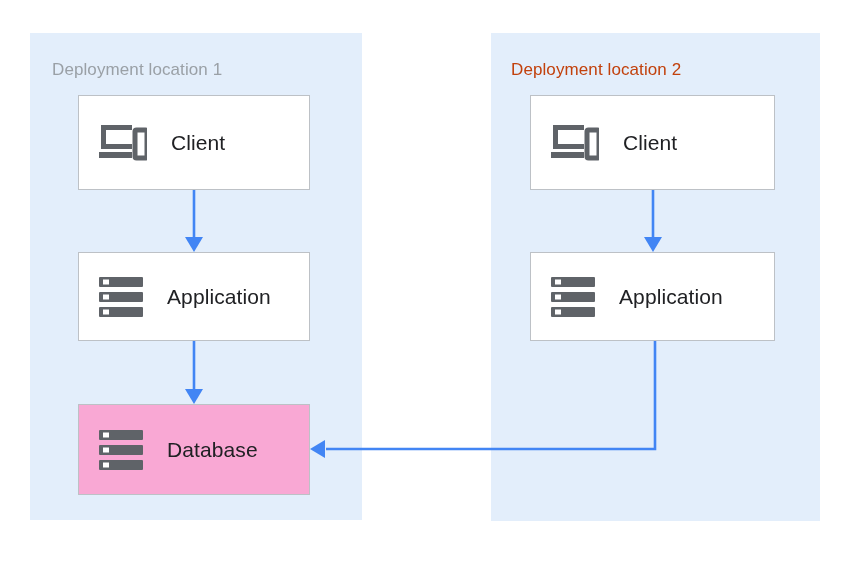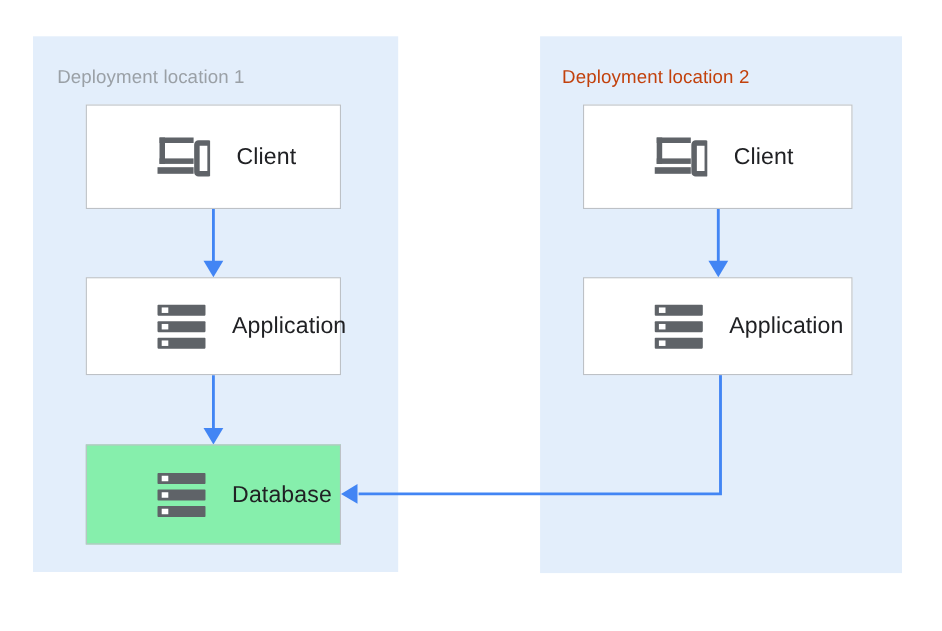--- a/index.html
+++ b/index.html
@@ -33,21 +33,20 @@
     white-space: nowrap;
   }
   
   .node {
     position: absolute;
     background: #ffffff;
     border: 1px solid #bdc1c6;
     box-sizing: border-box;
     display: flex;
     align-items: center;
-    padding-left: 44px;
   }
   .node-icon {
     flex: 0 0 auto;
     display: flex;
     align-items: center;
     justify-content: center;
   }
   .node-label {
     color: #202124;
     font-size: 21px;
@@ -111,21 +110,21 @@
         <rect x="4" y="4.5" width="6" height="5" fill="#ffffff"></rect>
         <rect x="0" y="17" width="44" height="10" rx="1" fill="#5f6368"></rect>
         <rect x="4" y="19.5" width="6" height="5" fill="#ffffff"></rect>
         <rect x="0" y="32" width="44" height="10" rx="1" fill="#5f6368"></rect>
         <rect x="4" y="34.5" width="6" height="5" fill="#ffffff"></rect>
       </svg>
     </span>
     <span class="node-label" style="margin-left: 24px; color: rgb(32, 33, 36);">Application</span>
   </div>
 
-  <div class="node" id="node-database-1" style="left: 78px; top: 404px; width: 232px; height: 91px; background: #86efac; border-color: rgb(189, 193, 198);">
+  <div class="node" id="node-database-1" style="left: 78px; top: 404px; width: 232px; height: 91px; background: #f9a8d4; border-color: rgb(189, 193, 198);">
     <span class="node-icon" style="margin-left: 20px;">
       <svg width="44" height="44" viewBox="0 0 44 44" xmlns="http://www.w3.org/2000/svg">
         <rect x="0" y="2" width="44" height="10" rx="1" fill="#5f6368"></rect>
         <rect x="4" y="4.5" width="6" height="5" fill="#ffffff"></rect>
         <rect x="0" y="17" width="44" height="10" rx="1" fill="#5f6368"></rect>
         <rect x="4" y="19.5" width="6" height="5" fill="#ffffff"></rect>
         <rect x="0" y="32" width="44" height="10" rx="1" fill="#5f6368"></rect>
         <rect x="4" y="34.5" width="6" height="5" fill="#ffffff"></rect>
       </svg>
     </span>

